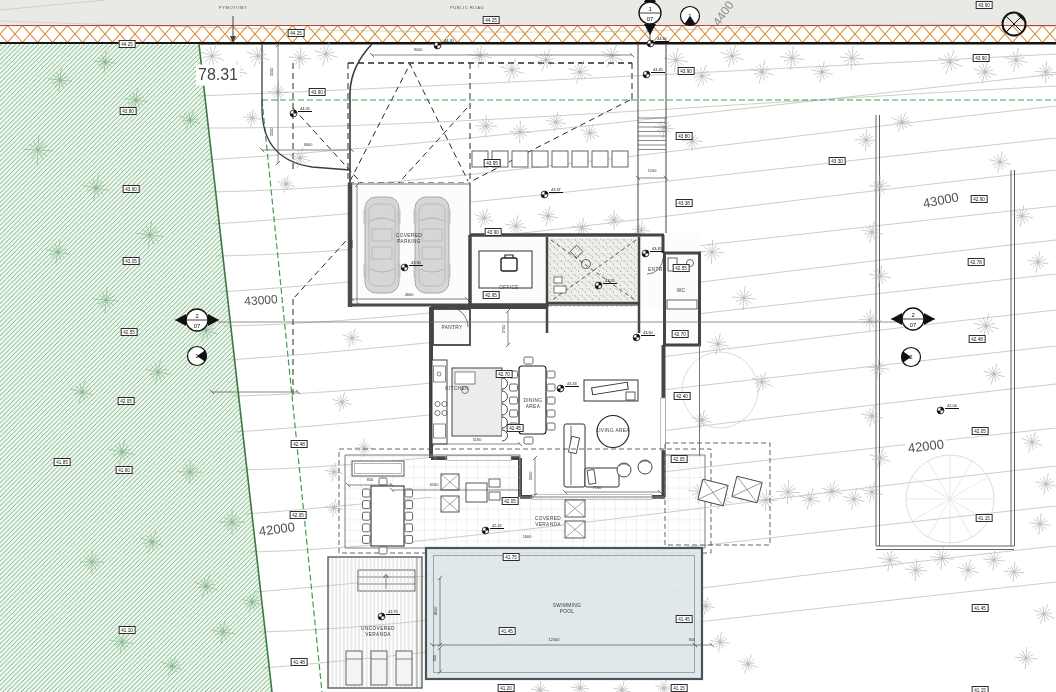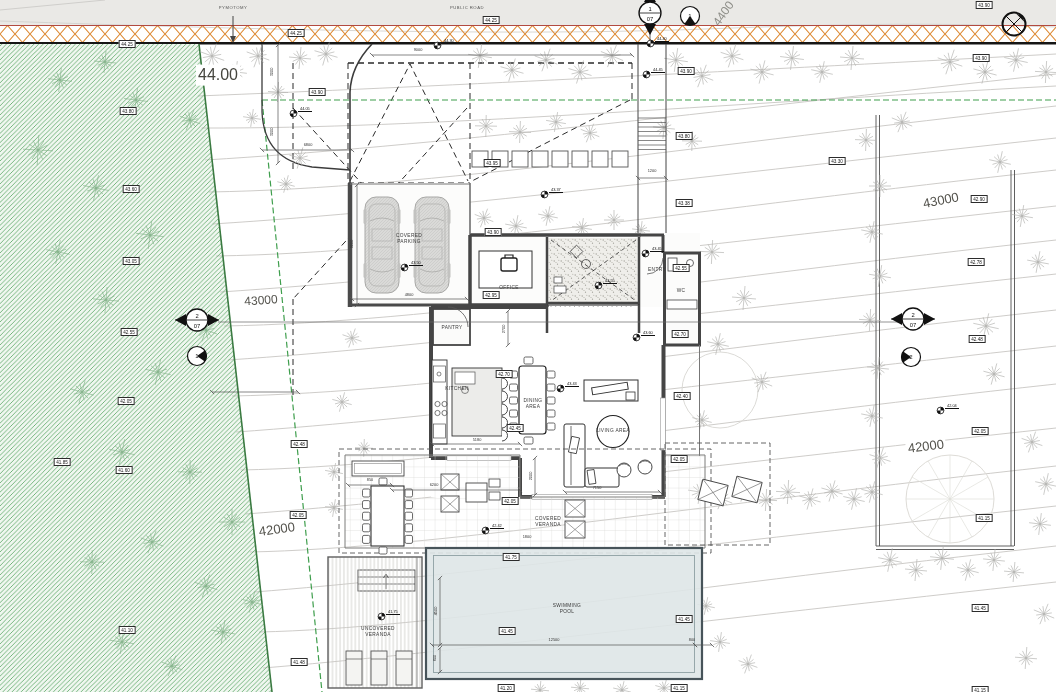--- a/index.html
+++ b/index.html
@@ -699,21 +699,21 @@
       <div class="lbl room" style="left: 457px; top: 389px;">KITCHEN</div>
       <div class="lbl room" style="left: 533px; top: 404px;">DINING
 AREA</div>
       <div class="lbl room" style="left: 613px; top: 431px;">LIVING AREA</div>
       <div class="lbl room" style="left: 548px; top: 522px;">COVERED
 VERANDA</div>
       <div class="lbl room" style="left: 567px; top: 609px;">SWIMMING
 POOL</div>
       <div class="lbl room" style="left: 378px; top: 632px;">UNCOVERED
 VERANDA</div>
-      <div class="lbl contour-lbl bg" style="left: 218px; top: 75px; font-size: 16px; color: rgb(70, 70, 63); transform: translate(-50%, -50%) rotate(0deg);">44.00</div>
+      <div class="lbl contour-lbl bg" style="left: 218px; top: 75px; font-size: 16px; color: rgb(70, 70, 63); transform: translate(-50%, -50%) rotate(0deg);">78.31</div>
       <div class="lbl contour-lbl bg" style="left: 261px; top: 301px; font-size: 12px; color: rgb(85, 84, 78); transform: translate(-50%, -50%) rotate(-4deg);">43000</div>
       <div class="lbl contour-lbl bg" style="left: 941px; top: 201px; font-size: 13px; color: rgb(85, 84, 78); transform: translate(-50%, -50%) rotate(-11deg);">43000</div>
       <div class="lbl contour-lbl bg" style="left: 277px; top: 530px; font-size: 13px; color: rgb(85, 84, 78); transform: translate(-50%, -50%) rotate(-8deg);">42000</div>
       <div class="lbl contour-lbl bg" style="left: 926px; top: 447px; font-size: 13px; color: rgb(85, 84, 78); transform: translate(-50%, -50%) rotate(-7deg);">42000</div>
       <div class="lbl contour-lbl" style="left: 724px; top: 14px; font-size: 12px; color: rgb(142, 142, 136); transform: translate(-50%, -50%) rotate(-55deg);">4400</div>
       <div class="lbl dim" style="left: 418px; top: 50px; transform: translate(-50%, -50%) rotate(0deg);">9000</div>
       <div class="lbl dim" style="left: 272px; top: 72px; transform: translate(-50%, -50%) rotate(-90deg);">3000</div>
       <div class="lbl dim" style="left: 272px; top: 132px; transform: translate(-50%, -50%) rotate(-90deg);">3000</div>
       <div class="lbl dim" style="left: 308px; top: 145px; transform: translate(-50%, -50%) rotate(0deg);">6800</div>
       <div class="lbl dim" style="left: 352px; top: 244px; transform: translate(-50%, -50%) rotate(-90deg);">9000</div>

